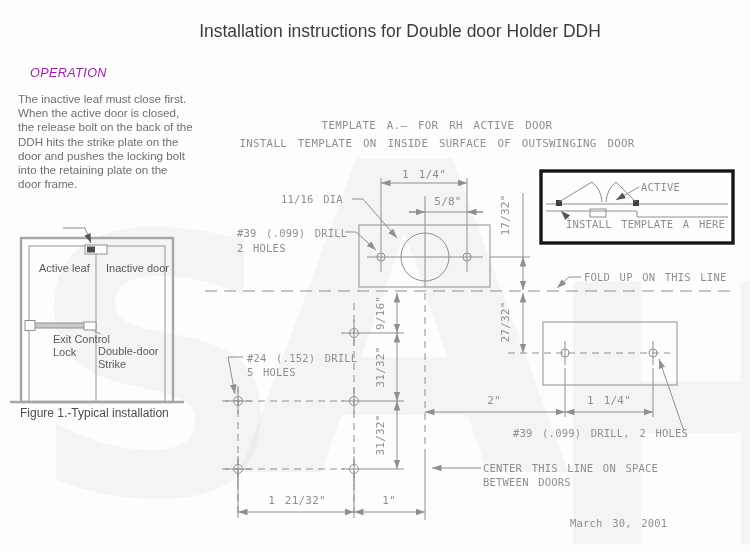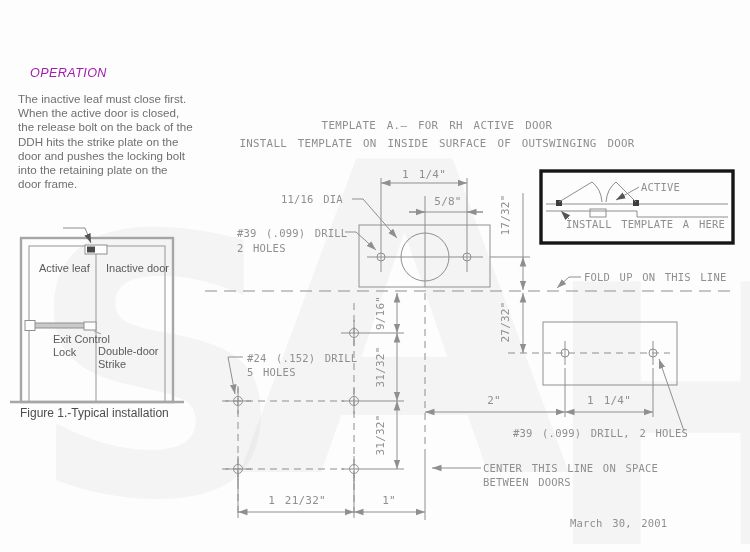--- a/index.html
+++ b/index.html
@@ -200,20 +200,21 @@
       <rect x="85" y="245" width="22" height="9" fill="#fdfdfd" stroke="#8f8f8f" stroke-width="1"></rect>
       <rect x="87" y="246.5" width="8" height="6" fill="#4a4a4a"></rect>
       <polyline class="ln" points="63,228 85,228 91,243" marker-end="url(#arwK)"></polyline>
       <rect x="30" y="323" width="59" height="5" fill="#c9c9c9" stroke="#8f8f8f" stroke-width="1"></rect>
       <rect x="25" y="320.5" width="10" height="10" fill="#fdfdfd" stroke="#8f8f8f" stroke-width="1"></rect>
       <rect x="84" y="322" width="12" height="8" fill="#fdfdfd" stroke="#8f8f8f" stroke-width="1"></rect>
       <line class="lnF" x1="101" y1="334" x2="94" y2="331"></line>
     </g>
   </svg>
 
+  <div class="txt" id="title">Installation instructions for Double door Holder DDH</div>
   <div class="txt" id="op-head">OPERATION</div>
   <div class="txt" id="op-body">The inactive leaf must close first.
 When the active door is closed,
 the release bolt on the back of the
 DDH hits the strike plate on the
 door and pushes the locking bolt
 into the retaining plate on the
 door frame.</div>
   <div class="txt figtext" id="fig-active">Active leaf</div>
   <div class="txt figtext" id="fig-inactive">Inactive door</div>

